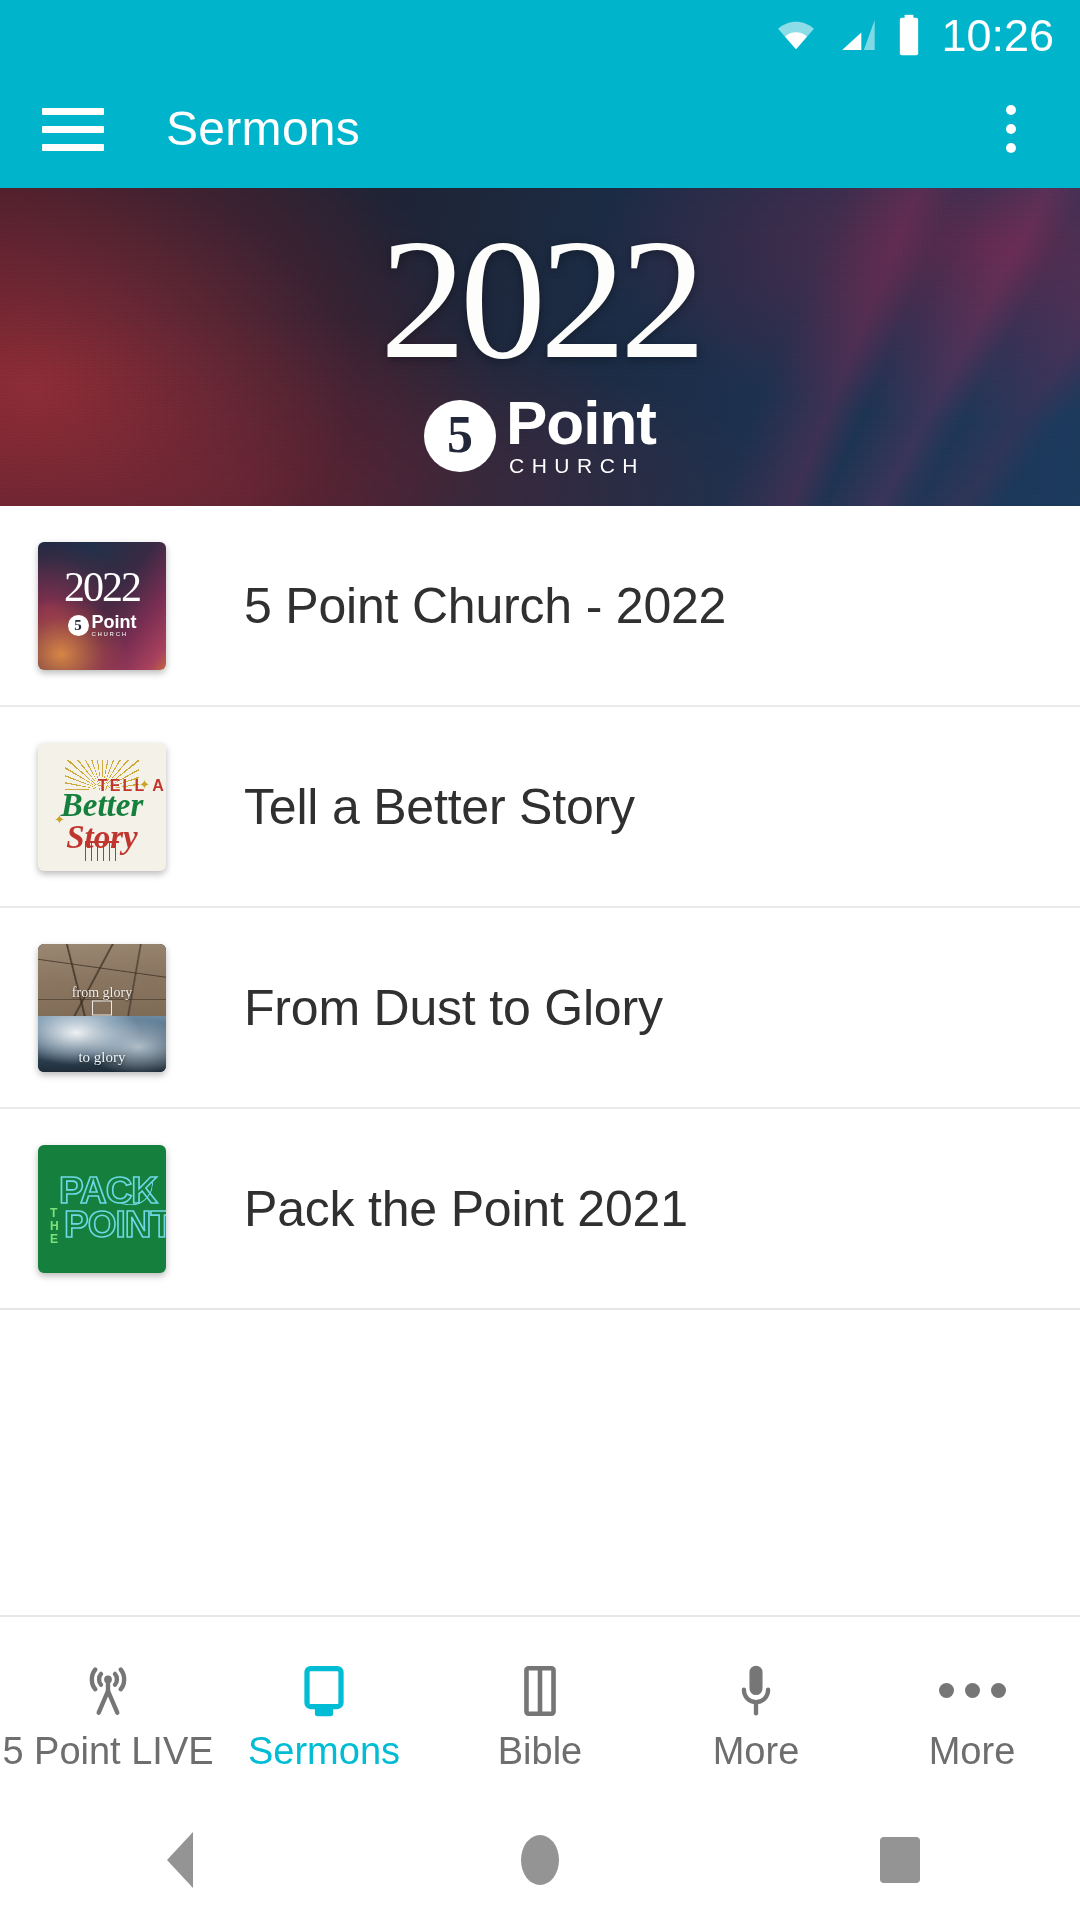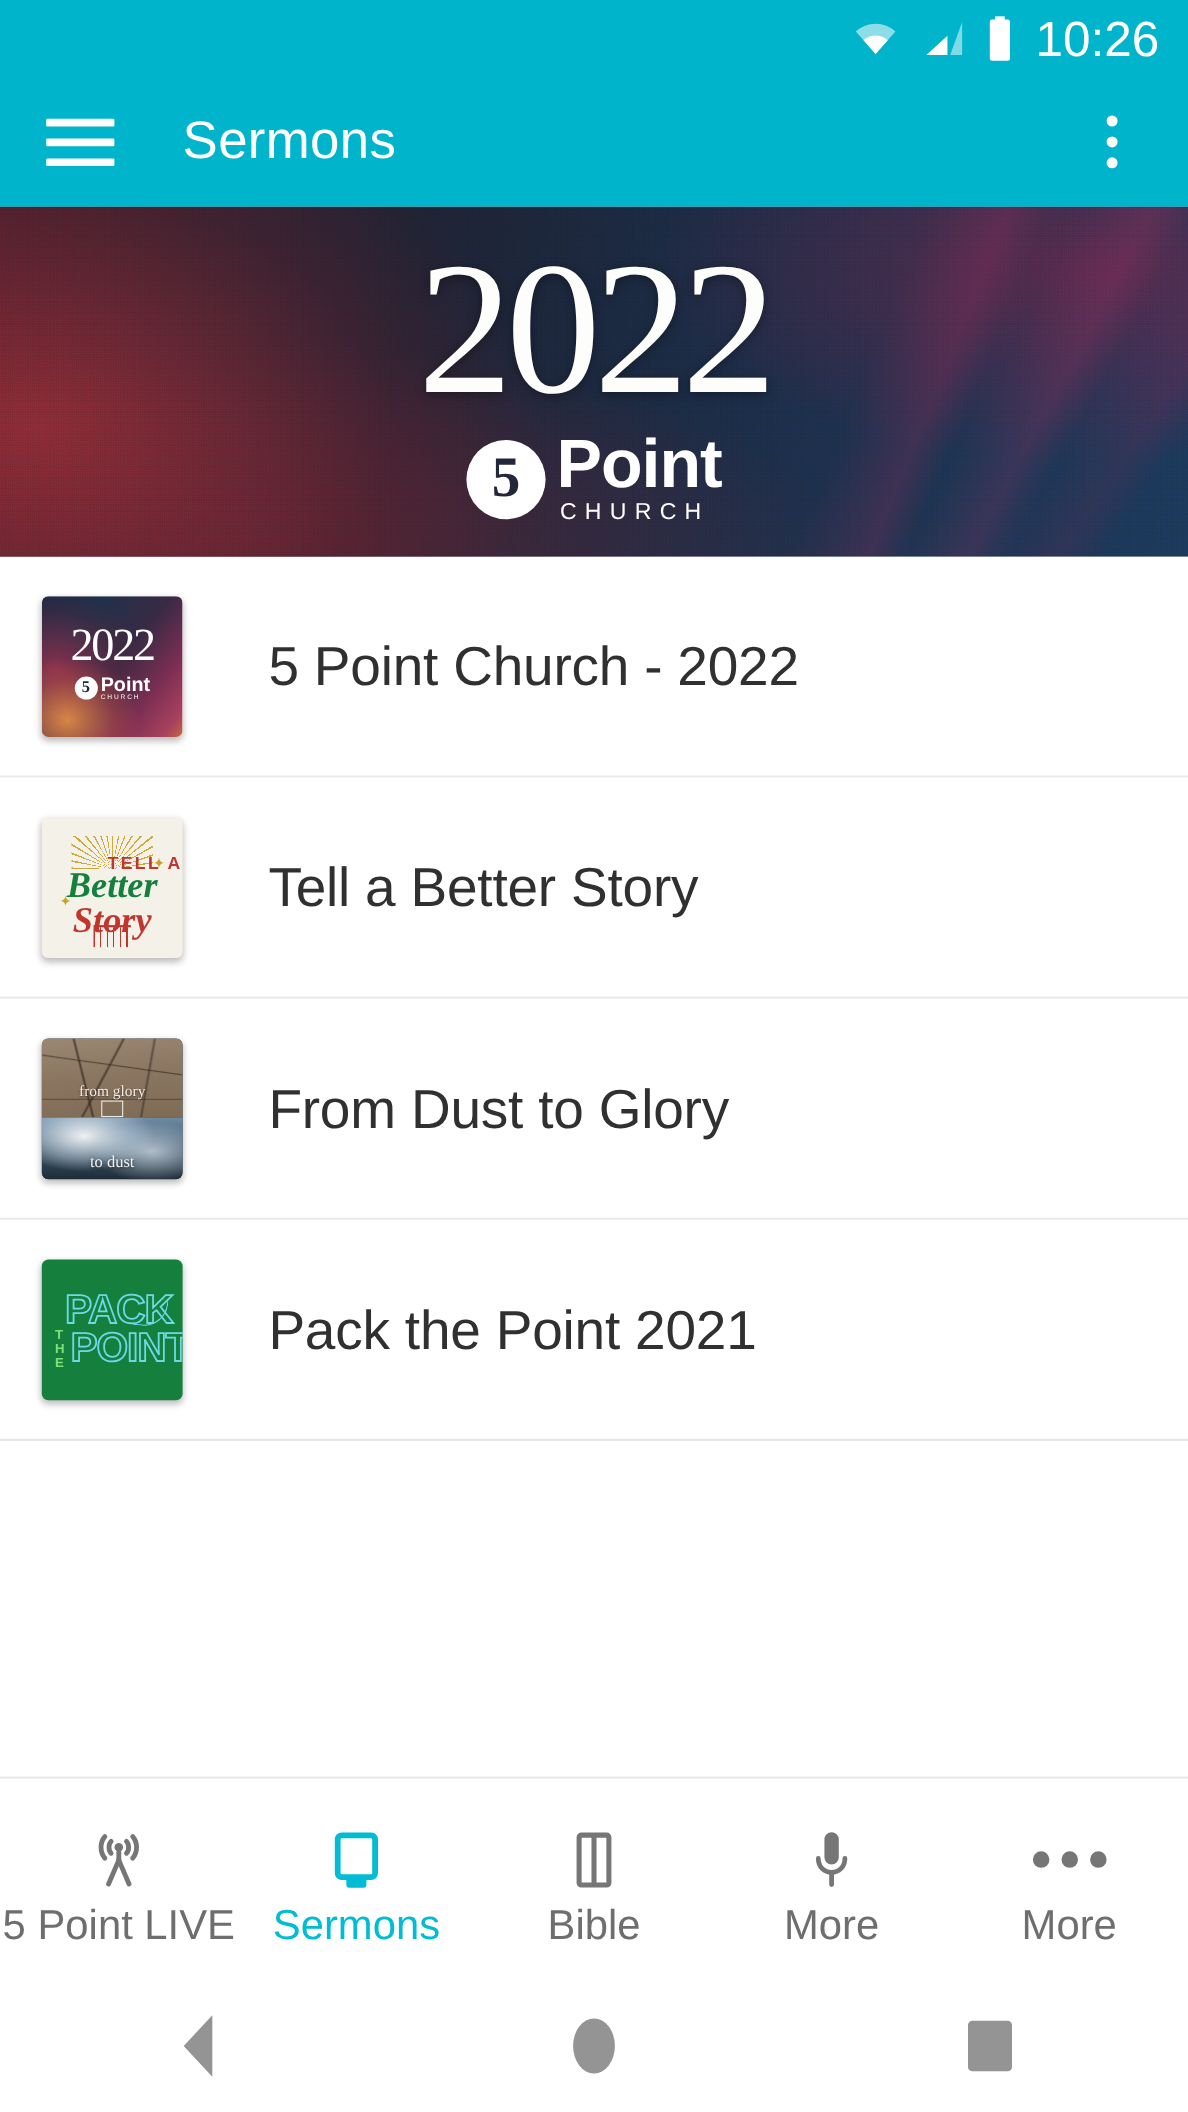--- a/index.html
+++ b/index.html
@@ -467,21 +467,21 @@
   </div>
 
   <div class="list-item">
     <div class="thumb th-dust">
       <div class="earth">
         <div class="cracks"></div>
       </div>
       <div class="sky"></div>
       <div class="fromdust">from glory</div>
       <div class="badge"></div>
-      <div class="toglory">to dust</div>
+      <div class="toglory">to glory</div>
     </div>
     <div class="item-title">From Dust to Glory</div>
   </div>
 
   <div class="list-item">
     <div class="thumb th-pack">
       <div class="pk-grid">
         <div class="pk-inner">
           <div class="pk-pack">PACK</div>
           <div class="pk-swash"></div>

